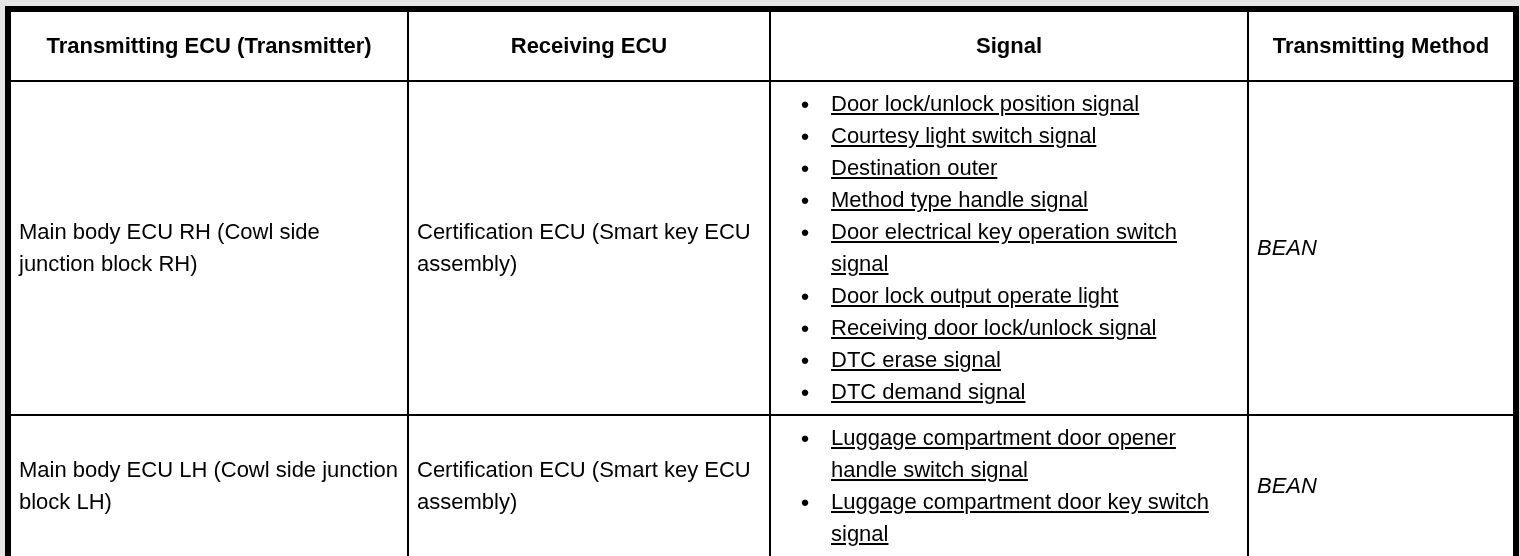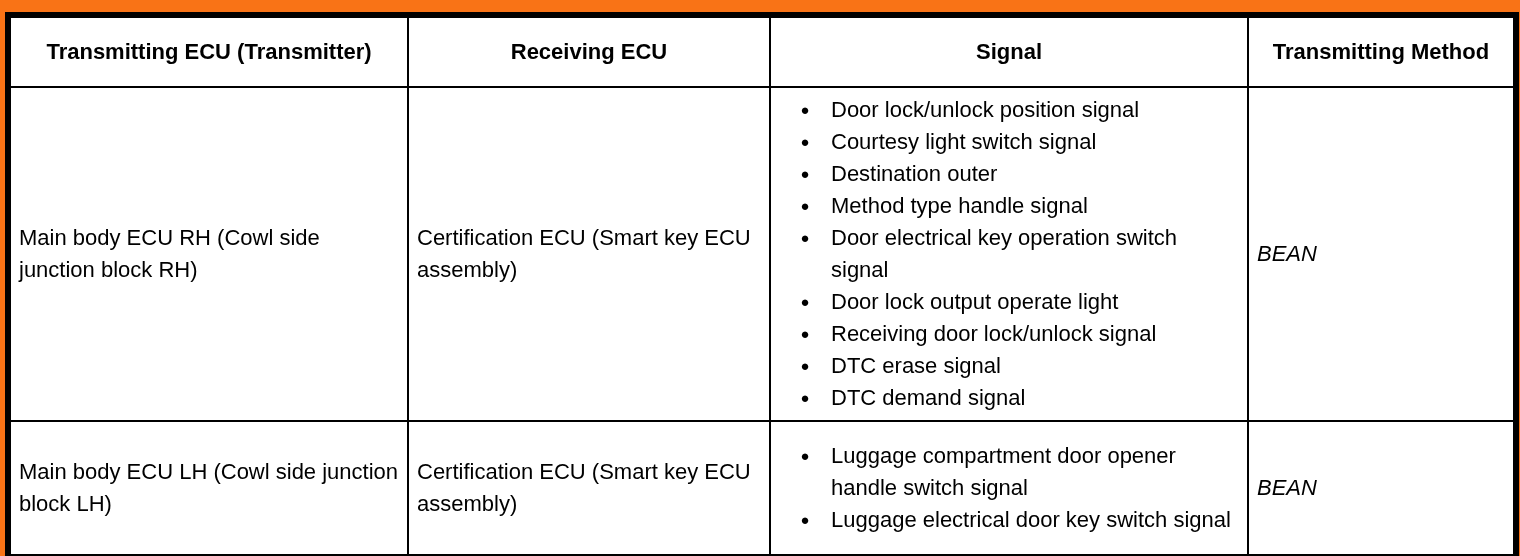--- a/index.html
+++ b/index.html
@@ -6,22 +6,22 @@
     margin: 0;
     padding: 0;
     background: #ffffff;
     font-family: "Liberation Sans", sans-serif;
     color: #000000;
   }
   .page {
     width: 1520px;
     height: 556px;
     box-sizing: border-box;
-    padding: 12px 5px;
-    background: #f97316;
+    padding: 6px 5px;
+    background: #e5e5e5;
   }
   table.ecu-table {
     border-collapse: collapse;
     table-layout: fixed;
     width: 1508px;
     border: 6px solid #000000;
     background: #ffffff;
   }
   table.ecu-table th,
   table.ecu-table td {
@@ -71,20 +71,21 @@
   }
   ul.signal-list .bullet {
     flex: 0 0 52px;
     text-align: center;
     font-size: 15px;
     line-height: 32px;
   }
   ul.signal-list .signal-text {
     flex: 1 1 auto;
     padding-right: 4px;
+    text-decoration: underline;
   }
   td.method-cell {
     padding-left: 8px;
     font-style: italic;
   }
 </style>
 </head>
 <body>
 
 <div class="page">
@@ -153,21 +154,21 @@
         <td>Main body ECU LH (Cowl side junction block LH)</td>
         <td>Certification ECU (Smart key ECU assembly)</td>
         <td class="signals-cell">
           <ul class="signal-list">
             <li>
               <span class="bullet">●</span>
               <span class="signal-text">Luggage compartment door opener handle switch signal</span>
             </li>
             <li>
               <span class="bullet">●</span>
-              <span class="signal-text">Luggage electrical door key switch signal</span>
+              <span class="signal-text">Luggage compartment door key switch signal</span>
             </li>
           </ul>
         </td>
         <td class="method-cell">BEAN</td>
       </tr>
     </tbody>
   </table>
 </div>
 
 </body></html>

